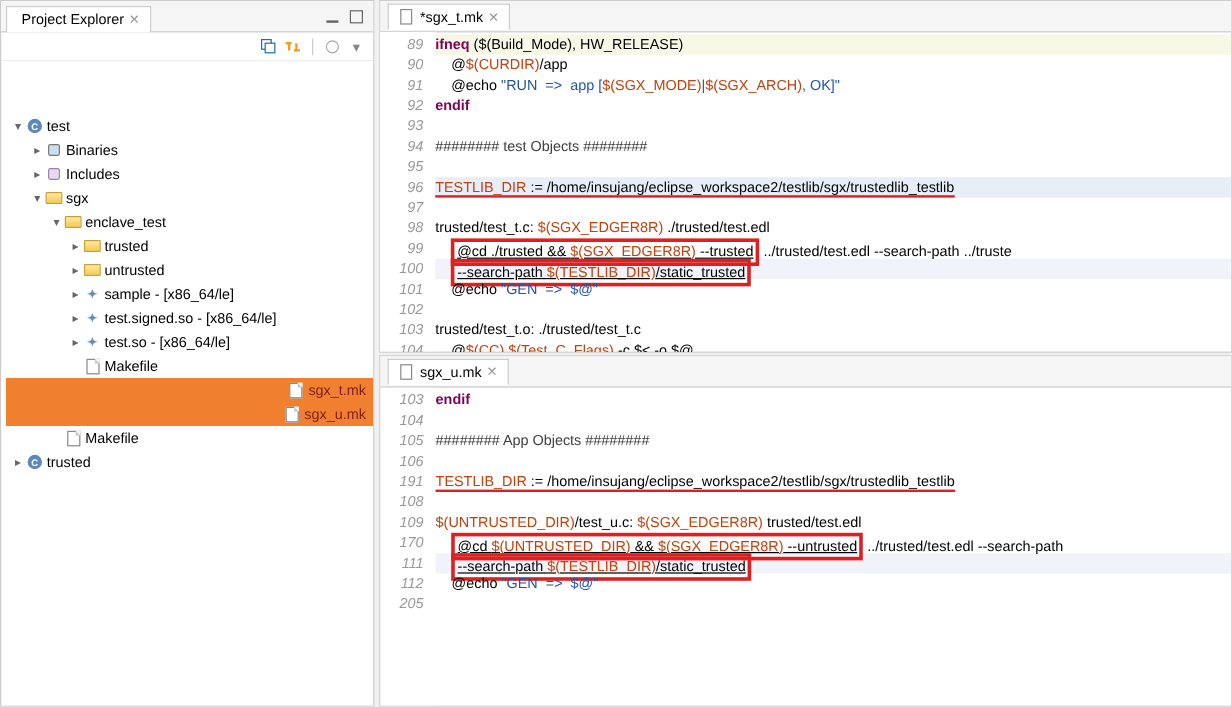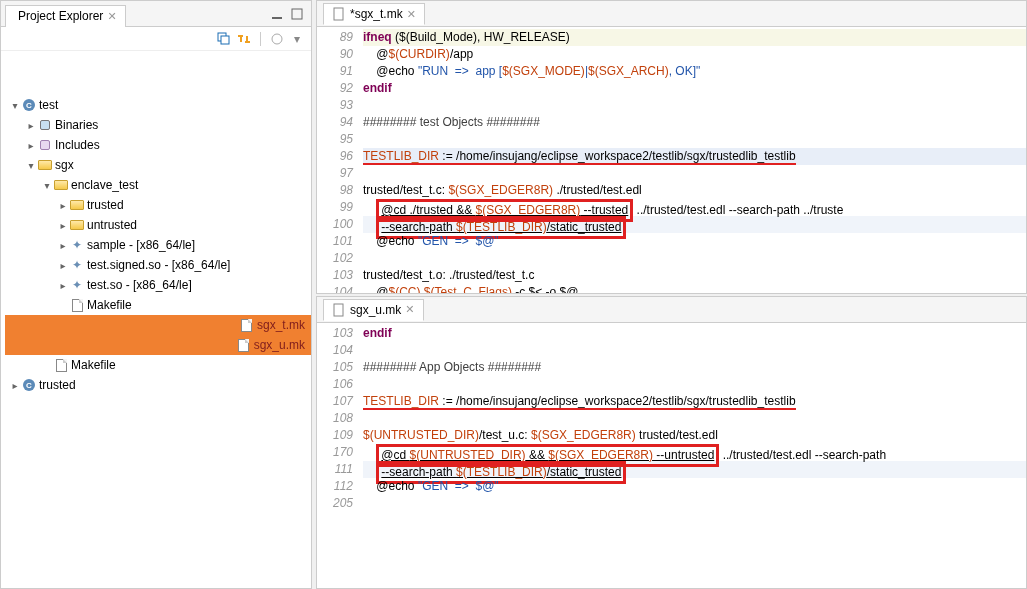--- a/index.html
+++ b/index.html
@@ -264,21 +264,21 @@
         <span>sgx_u.mk</span>
         <span class="close-x">✕</span>
       </div>
     </div>
     <div class="editor-body">
       <div class="gutter" id="gutter-bot">
           <div class="gline">103</div>
           <div class="gline">104</div>
           <div class="gline">105</div>
           <div class="gline">106</div>
-          <div class="gline">107</div>
+          <div class="gline">191</div>
           <div class="gline">108</div>
           <div class="gline">109</div>
           <div class="gline">170</div>
           <div class="gline">111</div>
           <div class="gline">112</div>
           <div class="gline">205</div>
         </div>
       <div class="code-area" id="code-bot"><div class="line "><span class="kw">endif</span></div><div class="line "></div><div class="line "><span class="cm">######## App Objects ########</span></div><div class="line "></div><div class="line "><span class="red-underline"><span class="var">TESTLIB_DIR</span> := /home/insujang/eclipse_workspace2/testlib/sgx/trustedlib_testlib</span></div><div class="line "></div><div class="line "><span class="var">$(UNTRUSTED_DIR)</span>/test_u.c: <span class="var">$(SGX_EDGER8R)</span> trusted/test.edl</div><div class="line ">    <span class="red-box">@cd <span class="var">$(UNTRUSTED_DIR)</span> &amp;&amp; <span class="var">$(SGX_EDGER8R)</span> --untrusted</span> ../trusted/test.edl --search-path</div><div class="line hl-line">    <span class="red-box">--search-path <span class="var">$(TESTLIB_DIR)</span>/static_trusted</span></div><div class="line ">    @echo <span class="str">"GEN  =&gt;  $@"</span></div><div class="line "></div></div>
     </div>
   </div>

